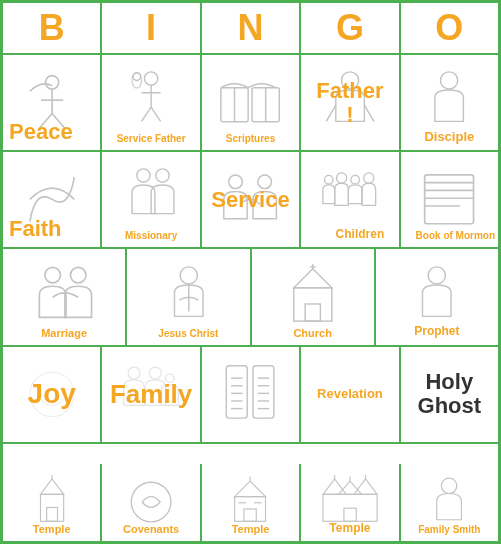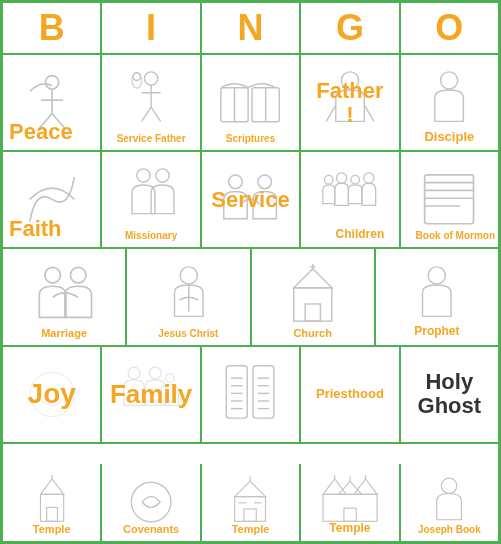--- a/index.html
+++ b/index.html
@@ -327,21 +327,21 @@
             <line x1="38" y1="50" x2="50" y2="50"></line>
           </svg>
         </div>
       </div>
 
       <div class="cell">
         <div class="cell-img">
           <svg viewBox="0 0 60 60" fill="none" stroke="#ddd" stroke-width="1">
           </svg>
         </div>
-        <span class="cell-label center-center" style="font-size:13px;font-weight:bold;color:#f5a623;text-align:center;">Priesthood</span>
+        <span class="cell-label center-center" style="font-size:13px;font-weight:bold;color:#f5a623;text-align:center;">Revelation</span>
       </div>
 
       <div class="cell">
         <div class="cell-img">
           <svg viewBox="0 0 60 60" fill="none" stroke="#ddd" stroke-width="1">
           </svg>
         </div>
         <span class="cell-label center-center" style="font-size:22px;font-weight:bold;color:#333;text-align:center;line-height:1.1;">Holy Ghost</span>
       </div>
     </div>
@@ -400,17 +400,17 @@
         <span class="cell-label bottom-center" style="font-size:12px;color:#f5a623;">Temple</span>
       </div>
 
       <div class="cell">
         <div class="cell-img">
           <svg viewBox="0 0 60 70" fill="none" stroke="#888" stroke-width="1.5">
             <circle cx="30" cy="14" r="10"></circle>
             <path d="M14 34 Q14 24 30 24 Q46 24 46 34 L46 58 L14 58 Z"></path>
           </svg>
         </div>
-        <span class="cell-label bottom-center" style="font-size:10px;color:#f5a623;">Joseph Book</span>
+        <span class="cell-label bottom-center" style="font-size:10px;color:#f5a623;">Family Smith</span>
       </div>
     </div>
   </div>
 </div>
 
 </body></html>

